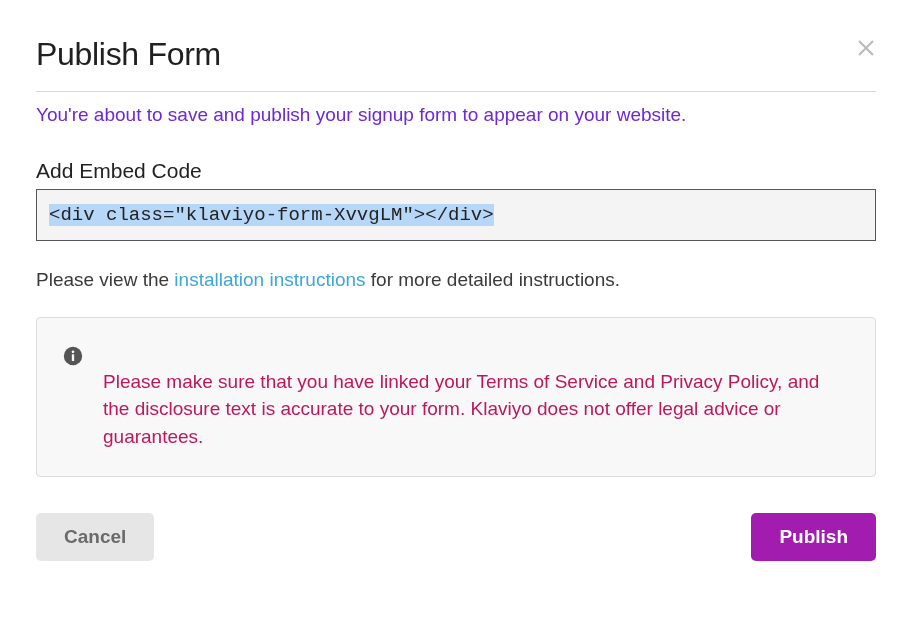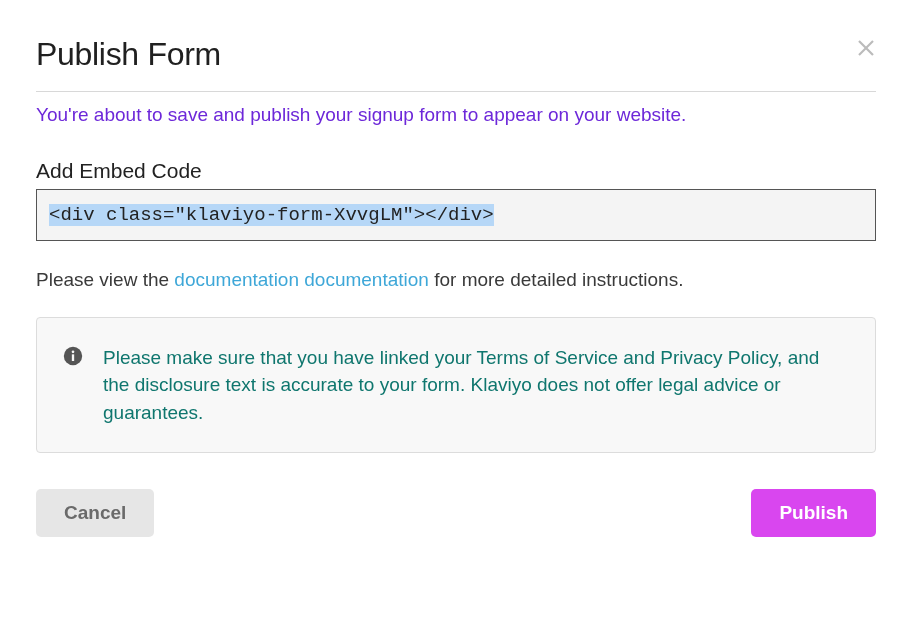--- a/index.html
+++ b/index.html
@@ -104,42 +104,43 @@
       height: 20px;
       margin-top: 2px;
     }
     .notice-icon svg {
       width: 20px;
       height: 20px;
       fill: #555;
     }
     .notice-text {
       font-size: 19px;
-      color: #0f766e;
+      color: #be185d;
       line-height: 1.45;
+      margin-top: 24px;
     }
     .modal-footer {
       display: flex;
       justify-content: space-between;
       gap: 18px;
     }
     .btn {
       font-size: 19px;
       font-weight: 600;
       border: none;
       border-radius: 5px;
       padding: 13px 28px;
       cursor: pointer;
     }
     .btn-cancel {
       background: #e6e6e6;
       color: #6a6a6a;
     }
     .btn-publish {
-      background: #d946ef;
+      background: #a21caf;
       color: #fff;
     }
   </style>
 </head>
 <body>
 
 <div class="modal">
 
   <div class="modal-header">
     <h1 class="modal-title">Publish Form</h1>
@@ -155,21 +156,21 @@
 
   <p class="intro-text">You're about to save and publish your signup form to appear on your website.</p>
 
   <h2 class="section-heading">Add Embed Code</h2>
 
   <div class="code-box">
     <span class="code-text">&lt;div class="klaviyo-form-XvvgLM"&gt;&lt;/div&gt;</span>
   </div>
 
   <p class="install-line">
-    <span>Please view the </span><a class="install-link">documentation documentation</a><span> for more detailed instructions.</span>
+    <span>Please view the </span><a class="install-link">installation instructions</a><span> for more detailed instructions.</span>
   </p>
 
   <div class="notice-box">
     <span class="notice-icon">
       <svg viewBox="0 0 24 24">
         <circle cx="12" cy="12" r="11"></circle>
         <rect x="10.6" y="10" width="2.8" height="8" fill="#f8f8f8"></rect>
         <circle cx="12" cy="7" r="1.6" fill="#f8f8f8"></circle>
       </svg>
     </span>

